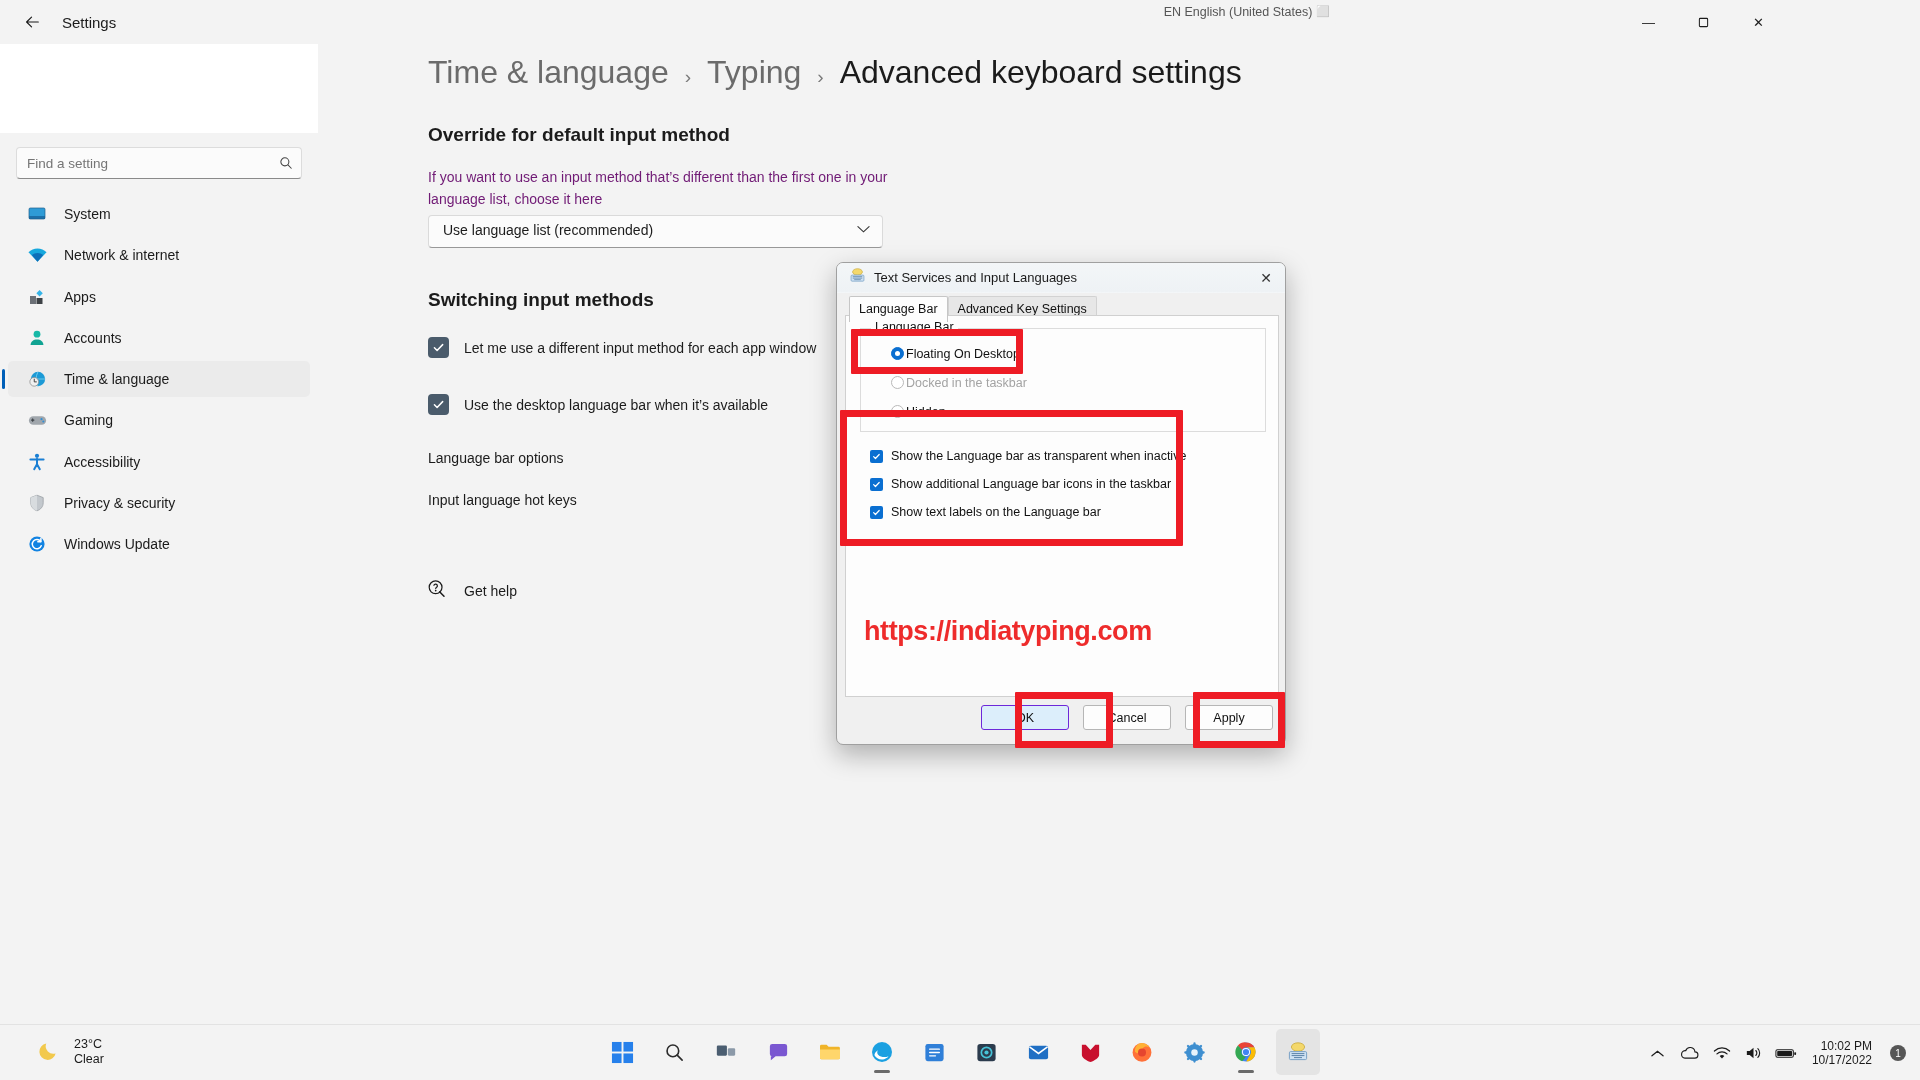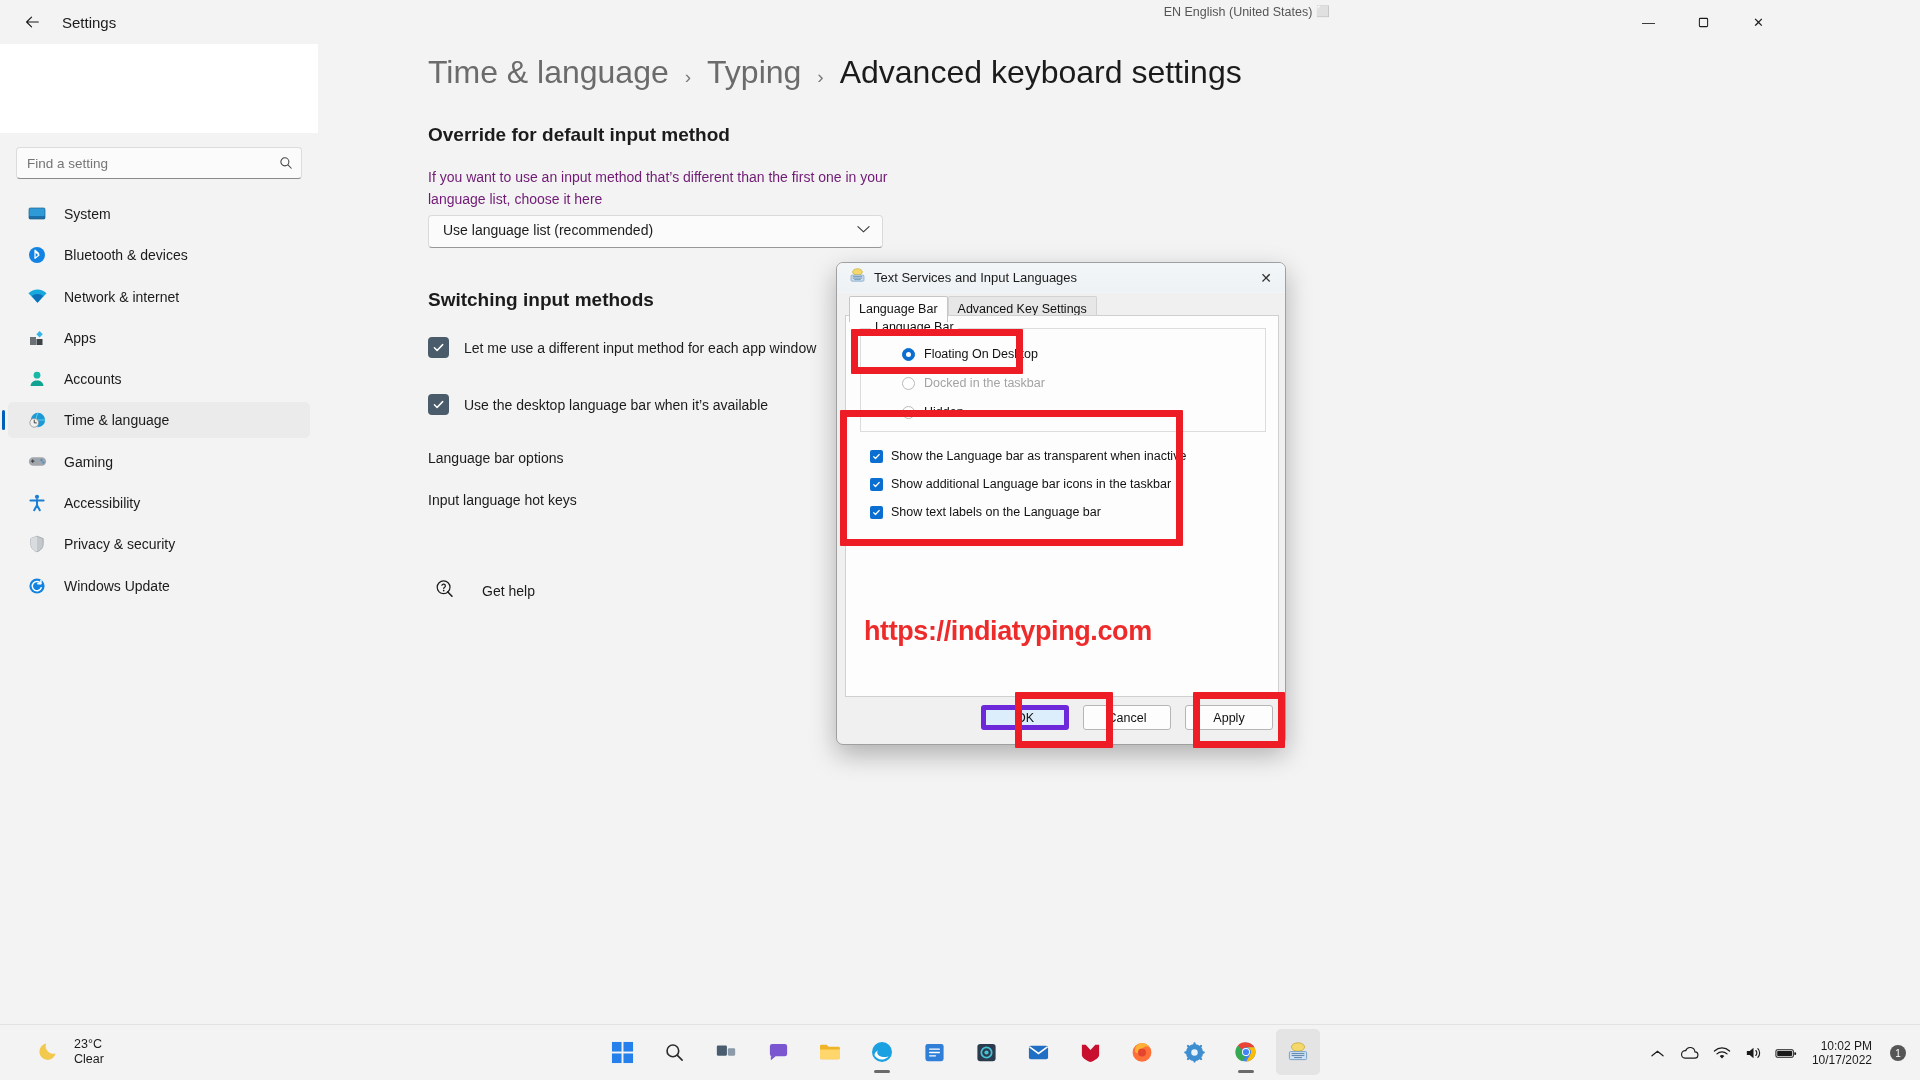--- a/index.html
+++ b/index.html
@@ -139,21 +139,21 @@
     justify-content: center; margin-right: 15px; cursor: pointer;
   }
   .cb11 svg { display: block; }
   .cbrow-label { font-size: 14px; color: #1b1b1b; }
 
   .link-row {
     position: absolute; left: 110px;
     font-size: 14px; color: #1b1b1b; cursor: pointer;
   }
   .help-row {
-    position: absolute; left: 116px; display: flex; align-items: center; gap: 26px;
+    position: absolute; left: 108px; display: flex; align-items: center; gap: 16px;
   }
   .help-label { font-size: 14px; color: #1b1b1b; cursor: pointer; }
 
   
   .dlg {
     position: absolute; left: 836px; top: 262px;
     width: 450px; height: 483px;
     background: #f0f0f0;
     border: 1px solid #a0a0a0;
     border-radius: 7px;
@@ -193,22 +193,22 @@
     position: absolute; left: 14px; top: 12px;
     width: 406px; height: 104px;
     border: 1px solid #dcdcdc;
   }
   .group-legend {
     position: absolute; left: 10px; top: -9px;
     background: #fdfdfd; padding: 0 4px;
     font-size: 12.5px; color: #111;
   }
   .radio-row {
-    position: absolute; left: 41px;
-    display: flex; align-items: flex-end; gap: 9px;
+    position: absolute; left: 30px;
+    display: flex; align-items: flex-start; gap: 2px;
   }
   .radio-dot {
     width: 13px; height: 13px; border-radius: 50%;
     border: 1.5px solid #0a6fd1; background: #fff;
     display: flex; align-items: center; justify-content: center;
   }
   .radio-dot.on { background: #0a6fd1; border-color: #0a6fd1; }
   .radio-dot.on::after {
     content: ""; width: 5px; height: 5px; border-radius: 50%; background: #fff;
   }
@@ -236,21 +236,21 @@
     position: absolute; right: 12px; bottom: 14px;
     display: flex; gap: 14px;
   }
   .dlg-btn {
     width: 88px; height: 25px;
     border: 1px solid #b6b6b6; background: #fdfdfd;
     font-size: 12.5px; color: #111; border-radius: 3px;
     display: flex; align-items: center; justify-content: center;
     cursor: pointer; font-family: "Liberation Sans", sans-serif;
   }
-  .dlg-btn.default { border: 5px solid #6d28d9; background: #dceefb; }
+  .dlg-btn.default { border: 1px solid #6d28d9; background: #dceefb; }
 
   
   .redbox {
     position: absolute; border: 7px solid #ee1c25;
     pointer-events: none; border-radius: 1px;
   }
 
   
   .taskbar {
     position: absolute; left: 0; bottom: 0;
@@ -350,29 +350,20 @@
           <span class="nav-ico">
             <svg width="20" height="20" viewBox="0 0 20 20">
               <rect x="2" y="4" width="16" height="11" rx="1.3" fill="#2e9bd6"></rect>
               <rect x="2" y="12" width="16" height="3" rx="0" fill="#1c6fa8"></rect>
               <rect x="2" y="4" width="16" height="11" rx="1.3" fill="none" stroke="#1e5f8d" stroke-width=".7"></rect>
             </svg>
           </span>
           <span class="nav-label">System</span>
         </div>
 
-        <div class="nav-item">
-          <span class="nav-ico">
-            <svg width="20" height="20" viewBox="0 0 20 20">
-              <circle cx="10" cy="10" r="8" fill="#1283e2"></circle>
-              <path d="M8 6.6l4 3.4-4 3.4V5.2l4 3.4" fill="none" stroke="#fff" stroke-width="1.2" stroke-linejoin="round"></path>
-            </svg>
-          </span>
-          <span class="nav-label">Bluetooth &amp; devices</span>
-        </div>
 
         <div class="nav-item">
           <span class="nav-ico">
             <svg width="21" height="21" viewBox="0 0 22 22">
               <path d="M1.5 7.5C4 5 7.4 3.6 11 3.6s7 1.4 9.5 3.9L11 17.5z" fill="#17a8dd"></path>
               <path d="M5 10.6C6.7 9.1 8.8 8.3 11 8.3s4.3.8 6 2.3L11 17.5z" fill="#0d6fb8"></path>
             </svg>
           </span>
           <span class="nav-label">Network &amp; internet</span>
         </div>

